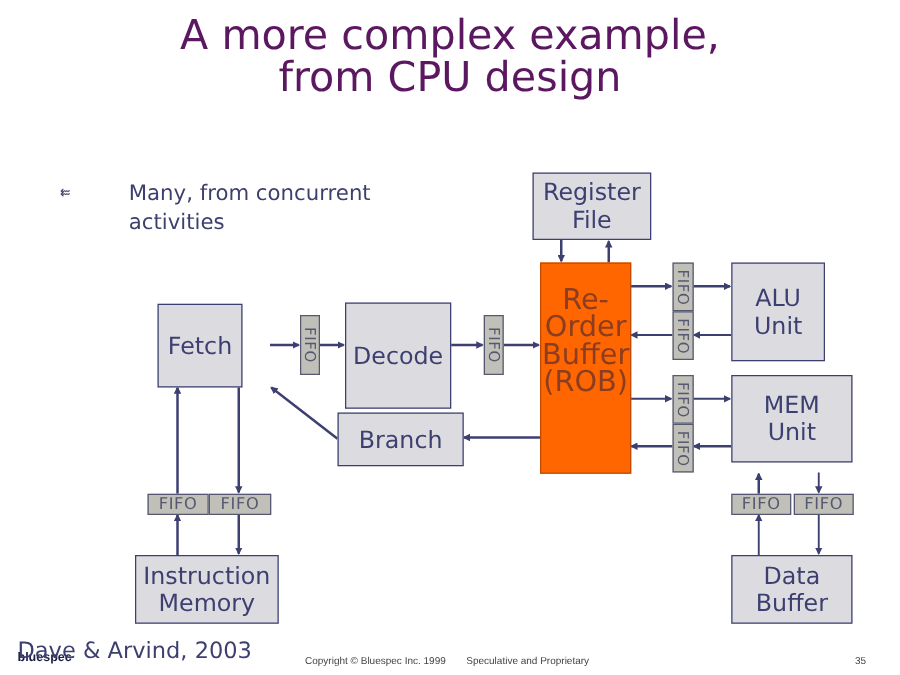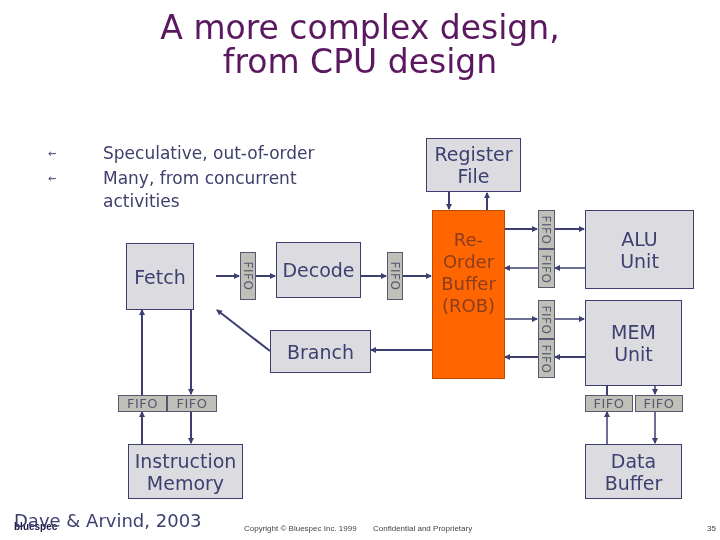--- a/index.html
+++ b/index.html
@@ -6,42 +6,41 @@
   body { width: 720px; height: 540px; position: relative; overflow: hidden;
          font-family: "DejaVu Sans", sans-serif; }
   .title { position: absolute; left: 0; width: 720px; text-align: center;
            color: #5b1860; font-size: 33px; line-height: 36px; }
   .bullet-list { position: absolute; left: 48px; top: 142px; width: 330px; }
   .bullet { position: relative; padding-left: 55px; color: #3f3f6e; font-size: 17px; line-height: 23px; }
   .bullet-icon { position: absolute; left: 0; top: 0; width: 12px; color: #3f3f6e; font-size: 10px; }
   .box { position: absolute; background: #dcdce0; border: 1.5px solid #3c3f70; box-sizing: border-box;
          display: flex; align-items: center; justify-content: center; text-align: center;
          color: #3c3f70; font-size: 19px; line-height: 22px; }
-  .rob { background: #ff6600; border: 1.5px solid #c04a00; color: #8a3d20; font-size: 18px; line-height: 22px; }
+  .rob { background: #ff6600; border: 1.5px solid #c04a00; color: #8a3d20; font-size: 23px; line-height: 22px; }
   .fifo { position: absolute; background: #c0c0b8; border: 1px solid #555870; box-sizing: border-box;
           color: #555870; font-family: "DejaVu Sans", sans-serif; font-size: 12px; letter-spacing: 0.5px;
           display: flex; align-items: center; justify-content: center; }
   .fifo-v span { display: inline-block; transform: rotate(90deg); white-space: nowrap; }
   .fifo-h { font-size: 13px; }
   svg.wires { position: absolute; left: 0; top: 0; }
   .footer-main { position: absolute; left: 14px; top: 510px; color: #3c3f70; font-size: 18px; }
   .logo { position: absolute; left: 14px; top: 521px; color: #1c1c44; font-weight: bold; font-size: 10px;
           font-family: "Liberation Sans", sans-serif; }
   .footer-small { position: absolute; top: 524px; color: #444; font-size: 8px; font-family: "Liberation Sans", sans-serif; }
 </style>
 </head>
 <body>
 
-<div class="title" style="top:10px;">A more complex design,</div>
+<div class="title" style="top:10px;">A more complex example,</div>
 <div class="title" style="top:44px;">from CPU design</div>
 
 <div class="bullet-list">
   <div class="bullet">
     <span class="bullet-icon">⇜</span>
-    <span>Speculative, out-of-order</span>
   </div>
   <div class="bullet" style="margin-top:2px;">
     <span class="bullet-icon">⇜</span>
     <span>Many, from concurrent</span><br>
     <span>activities</span>
   </div>
 </div>
 
 <svg class="wires" width="720" height="540">
   <defs>
@@ -82,31 +81,31 @@
     <line x1="607" y1="395" x2="607" y2="379" marker-end="url(#ah)"></line>
     <line x1="655" y1="378" x2="655" y2="394" marker-end="url(#ah)" stroke-width="1.5"></line>
     <line x1="607" y1="444" x2="607" y2="412" marker-end="url(#ah)" stroke-width="1.5"></line>
     <line x1="655" y1="411" x2="655" y2="443" marker-end="url(#ah)" stroke-width="1.5"></line>
   </g>
 </svg>
 
 <div class="box" style="left:426px;top:138px;width:95px;height:54px;white-space:pre;">Register
 File</div>
 <div class="box" style="left:126px;top:243px;width:68px;height:67px;">Fetch</div>
-<div class="box" style="left:276px;top:242px;width:85px;height:56px;">Decode</div>
+<div class="box" style="left:276px;top:242px;width:85px;height:85px;">Decode</div>
 <div class="box" style="left:270px;top:330px;width:101px;height:43px;text-align:right;">Branch</div>
 <div class="box rob" style="left:432px;top:210px;width:73px;height:169px;white-space:pre;padding-bottom:44px;">Re-
 Order
 Buffer
 (ROB)</div>
-<div class="box" style="left:585px;top:210px;width:109px;height:79px;white-space:pre;">ALU
+<div class="box" style="left:585px;top:210px;width:75px;height:79px;white-space:pre;">ALU
 Unit</div>
-<div class="box" style="left:585px;top:300px;width:97px;height:86px;white-space:pre;">MEM
+<div class="box" style="left:585px;top:300px;width:97px;height:70px;white-space:pre;">MEM
 Unit</div>
-<div class="box" style="left:108px;top:444px;width:115px;height:55px;white-space:pre;margin-left:20px;">Instruction
+<div class="box" style="left:108px;top:444px;width:115px;height:55px;white-space:pre;">Instruction
 Memory</div>
 <div class="box" style="left:585px;top:444px;width:97px;height:55px;white-space:pre;">Data
 Buffer</div>
 
 <div class="fifo fifo-v" style="left:240px;top:252px;width:16px;height:48px;">
     <span>FIFO</span>
   </div>
 <div class="fifo fifo-v" style="left:387px;top:252px;width:16px;height:48px;">
     <span>FIFO</span>
   </div>
@@ -132,14 +131,14 @@
 <div class="fifo fifo-h" style="left:585px;top:395px;width:48px;height:17px;">
     <span>FIFO</span>
   </div>
 <div class="fifo fifo-h" style="left:635px;top:395px;width:48px;height:17px;">
     <span>FIFO</span>
   </div>
 
 <div class="logo">bluespec</div>
 <div class="footer-main">Dave &amp; Arvind, 2003</div>
 <div class="footer-small" style="left:244px;">Copyright © Bluespec Inc. 1999</div>
-<div class="footer-small" style="left:373px;">Confidential and Proprietary</div>
-<div class="footer-small" style="left:684px;margin-left:23px;">35</div>
+<div class="footer-small" style="left:373px;">Speculative and Proprietary</div>
+<div class="footer-small" style="left:684px;">35</div>
 
 </body></html>

